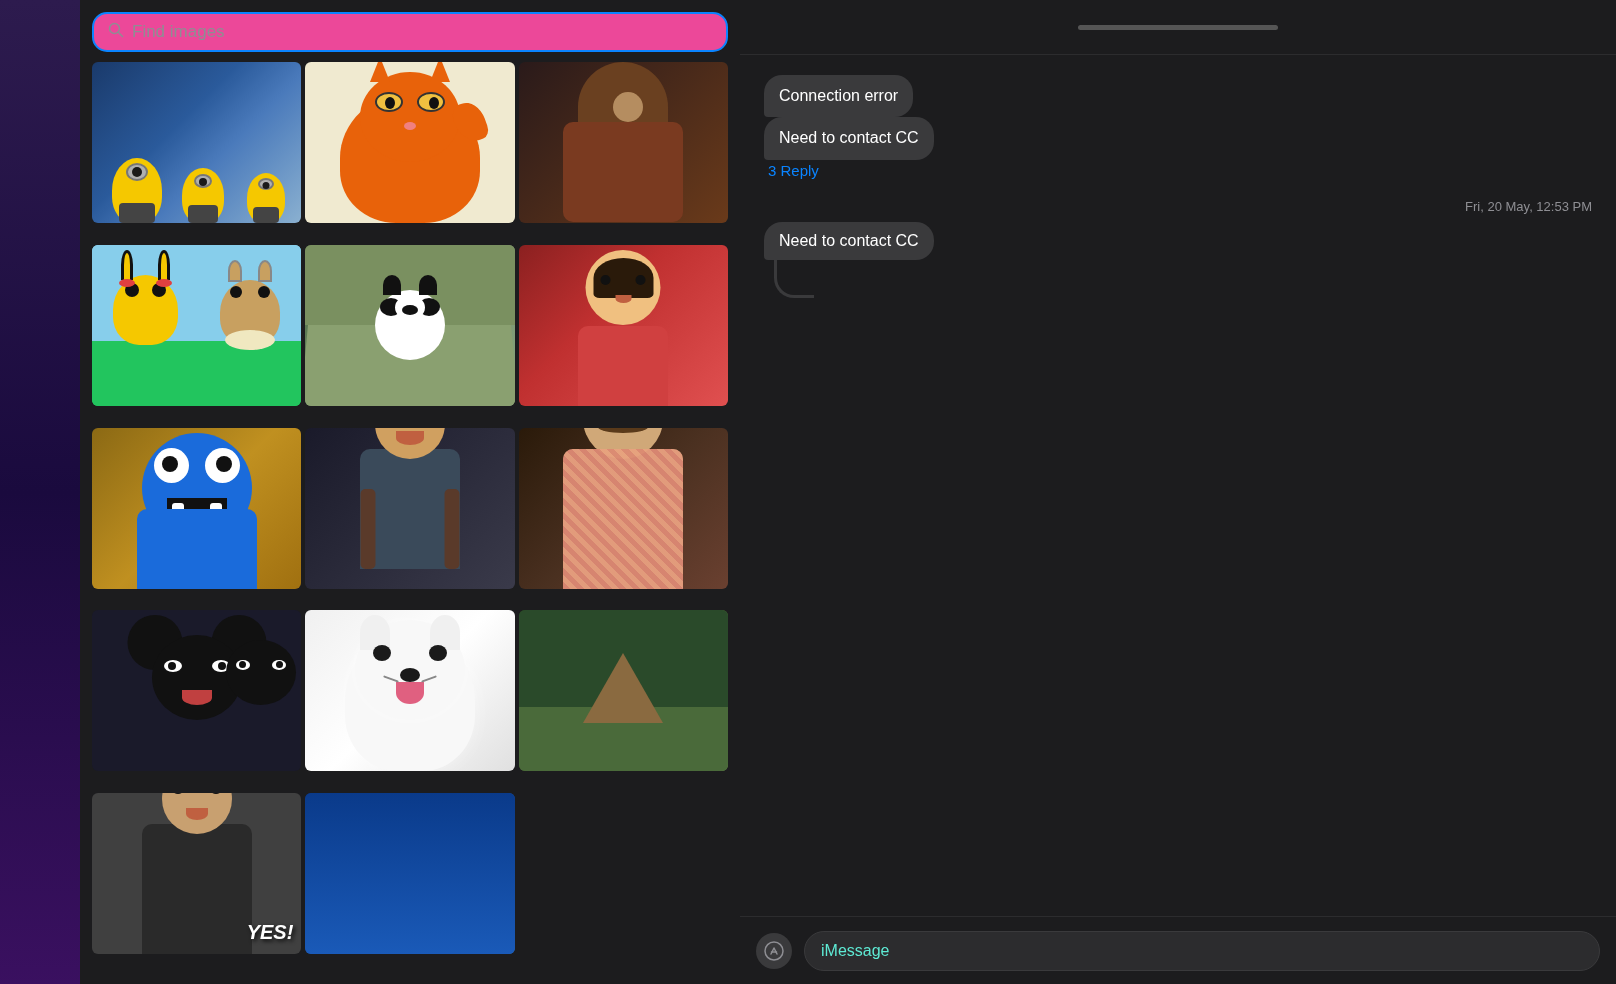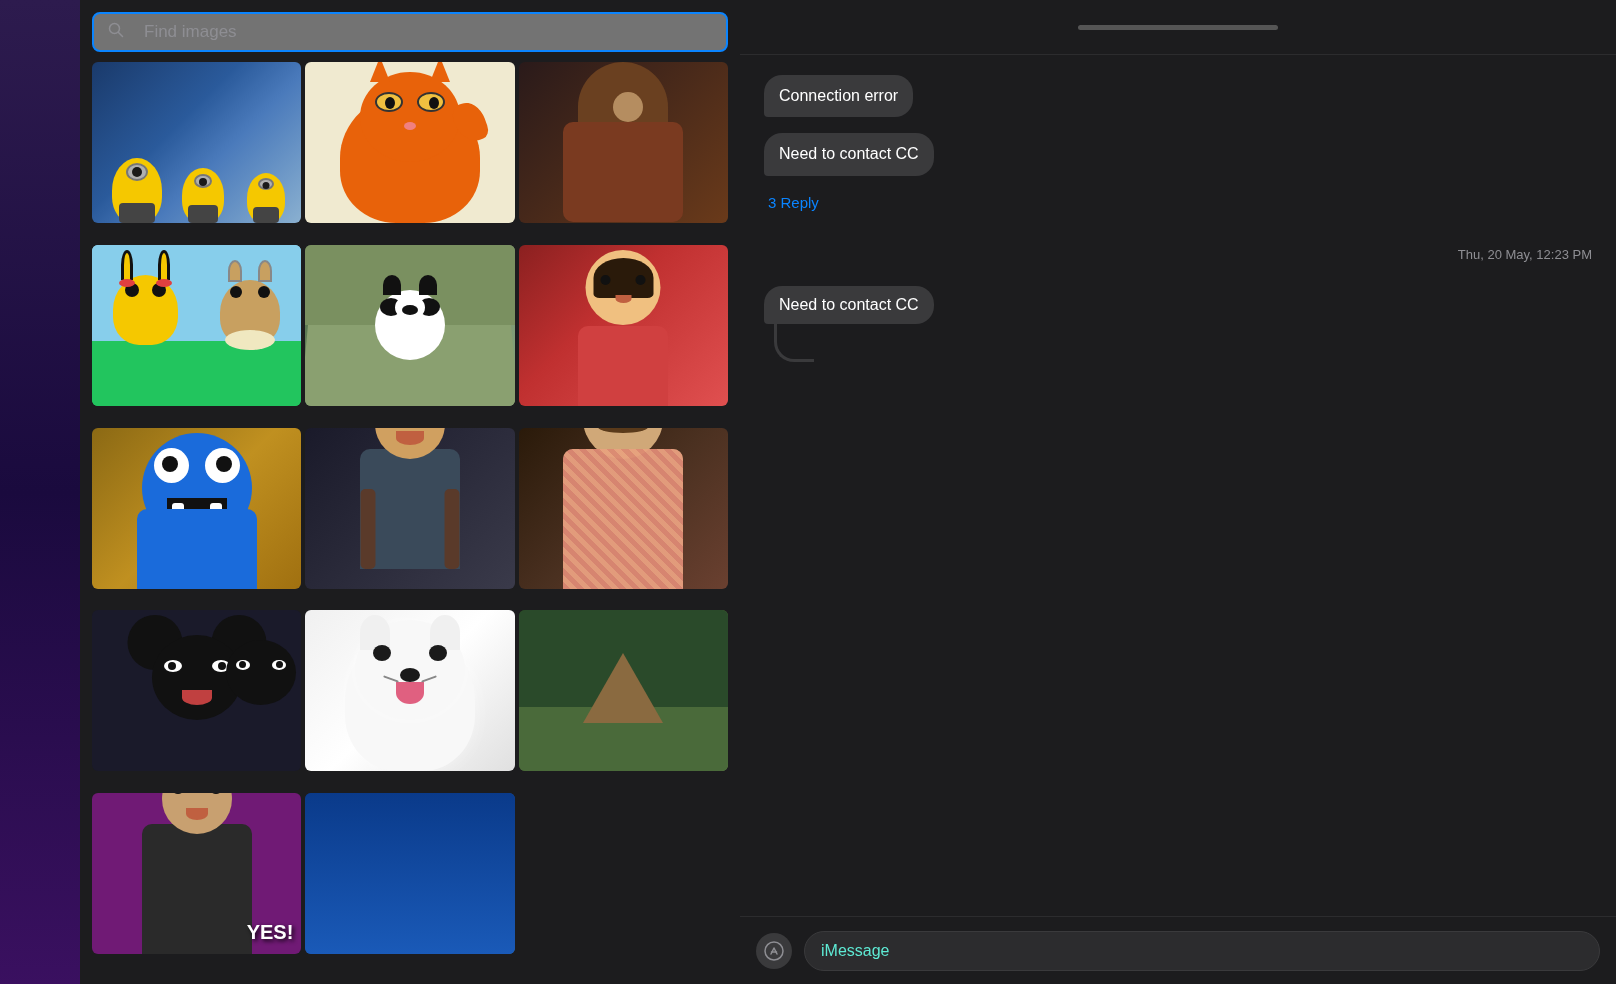--- a/index.html
+++ b/index.html
@@ -29,25 +29,25 @@
       flex-shrink: 0;
       display: flex;
       flex-direction: column;
       padding: 12px;
       gap: 10px;
     }
 
     .search-bar {
       display: flex;
       align-items: center;
-      background: #737373;
-      border-radius: 8px;
+      background: #ec4899;
+      border-radius: 15px;
       border: 2px solid #0a84ff;
       padding: 8px 14px;
-      gap: 20px;
+      gap: 8px;
     }
 
     .search-icon-wrap {
       color: #8e8e93;
       font-size: 16px;
     }
 
     .search-input {
       background: transparent;
       border: none;
@@ -115,21 +115,21 @@
       height: 5px;
       background: #555;
       border-radius: 3px;
     }
 
     .chat-messages {
       flex: 1;
       padding: 20px 24px;
       display: flex;
       flex-direction: column;
-      gap: 16px;
+      gap: 0;
       overflow-y: auto;
       position: relative;
     }
 
     
     .msg-bubble {
       display: inline-block;
       padding: 10px 15px;
       border-radius: 18px;
       font-size: 16px;
@@ -506,21 +506,21 @@
     </div>
 
     <div class="gif-cell gif-camping">
       <div class="gif-content">
         <div style="position:absolute;top:0;left:0;right:0;bottom:40%;background:#2a4a2a;"></div>
         <div style="position:absolute;bottom:0;left:0;right:0;top:60%;background:#4a6a3a;"></div>
         <div style="position:absolute;bottom:30%;left:50%;transform:translateX(-50%);width:0;height:0;border-left:40px solid transparent;border-right:40px solid transparent;border-bottom:70px solid #8a6a40;"></div>
       </div>
     </div>
 
-    <div class="gif-cell" style="background:#701a75;">
+    <div class="gif-cell" style="background:#404040;font-style:italic;">
       <div class="gif-content">
         <div style="position:absolute;bottom:0;left:50%;transform:translateX(-50%);width:110px;height:130px;background:#2a2a2a;border-radius:10px 10px 0 0;"></div>
         <div style="position:absolute;bottom:120px;left:50%;transform:translateX(-50%);width:70px;height:70px;background:#c8a070;border-radius:50%;">
           <div style="position:absolute;top:20px;left:10px;width:12px;height:10px;background:#111;border-radius:50%;"></div>
           <div style="position:absolute;top:20px;right:10px;width:12px;height:10px;background:#111;border-radius:50%;"></div>
           <div style="position:absolute;top:44px;left:50%;transform:translateX(-50%);width:22px;height:12px;background:#c06040;border-radius:0 0 50% 50%;"></div>
         </div>
         <span class="yes-text">YES!</span>
       </div>
     </div>
@@ -544,21 +544,21 @@
     <div class="msg-bubble msg-incoming">
       <span>Connection error</span>
     </div>
 
     <div class="msg-bubble msg-incoming">
       <span>Need to contact CC</span>
     </div>
 
     <span class="reply-link">3 Reply</span>
 
-    <div class="timestamp">Thu, 20 May, 12:23 PM</div>
+    <div class="timestamp">Fri, 20 May, 12:53 PM</div>
 
     <div class="thread-container">
       <div class="thread-bubble">
         <span>Need to contact CC</span>
       </div>
       <div class="thread-tail"></div>
     </div>
 
   </div>
 

